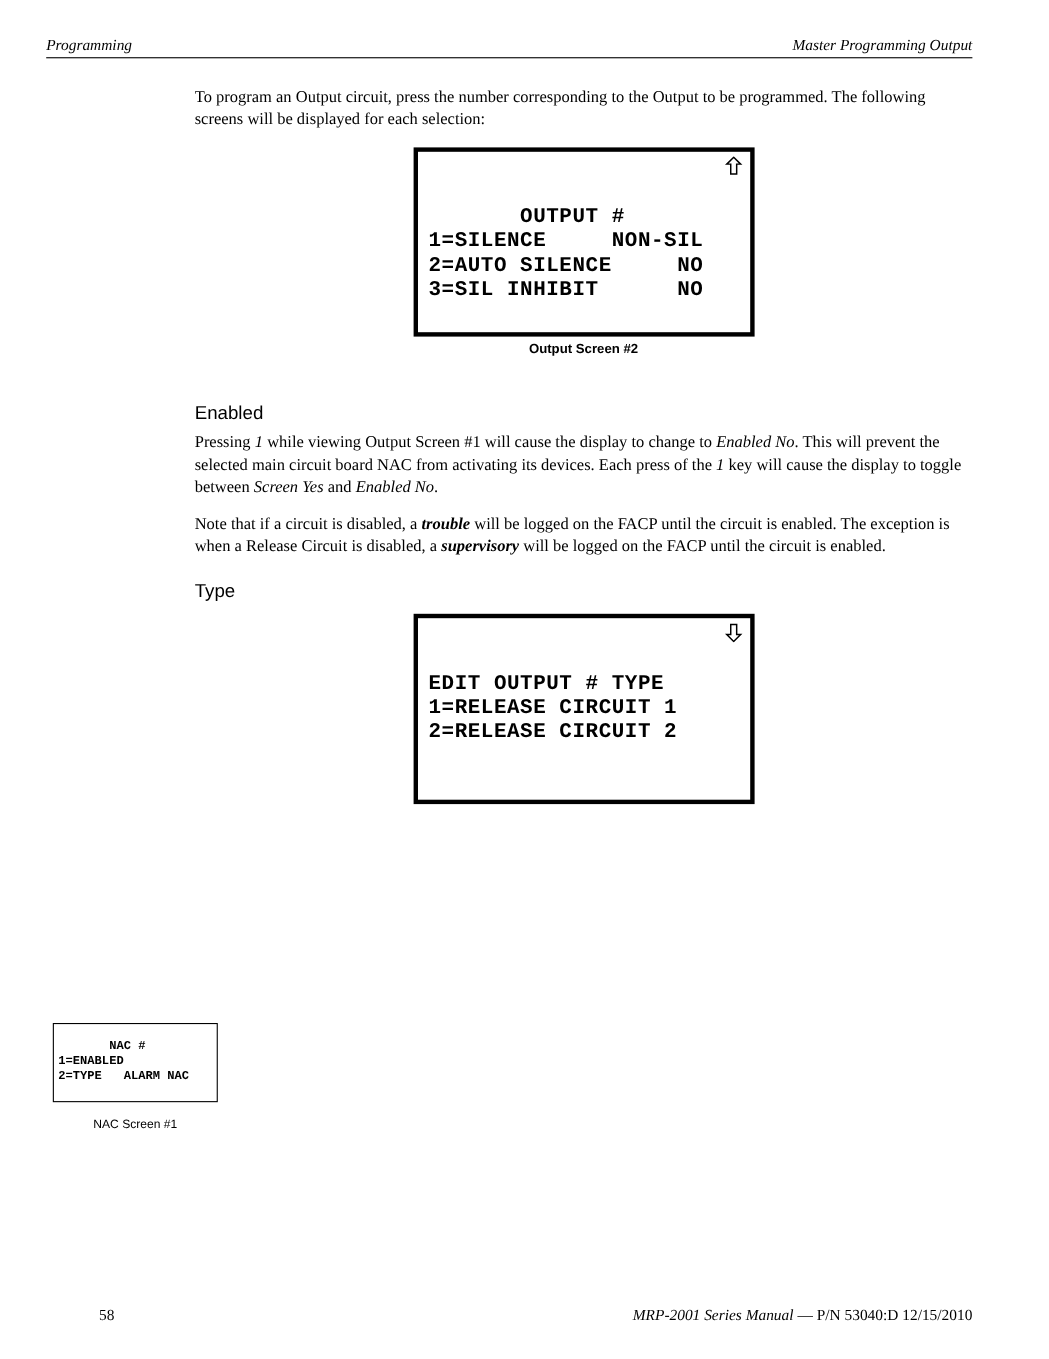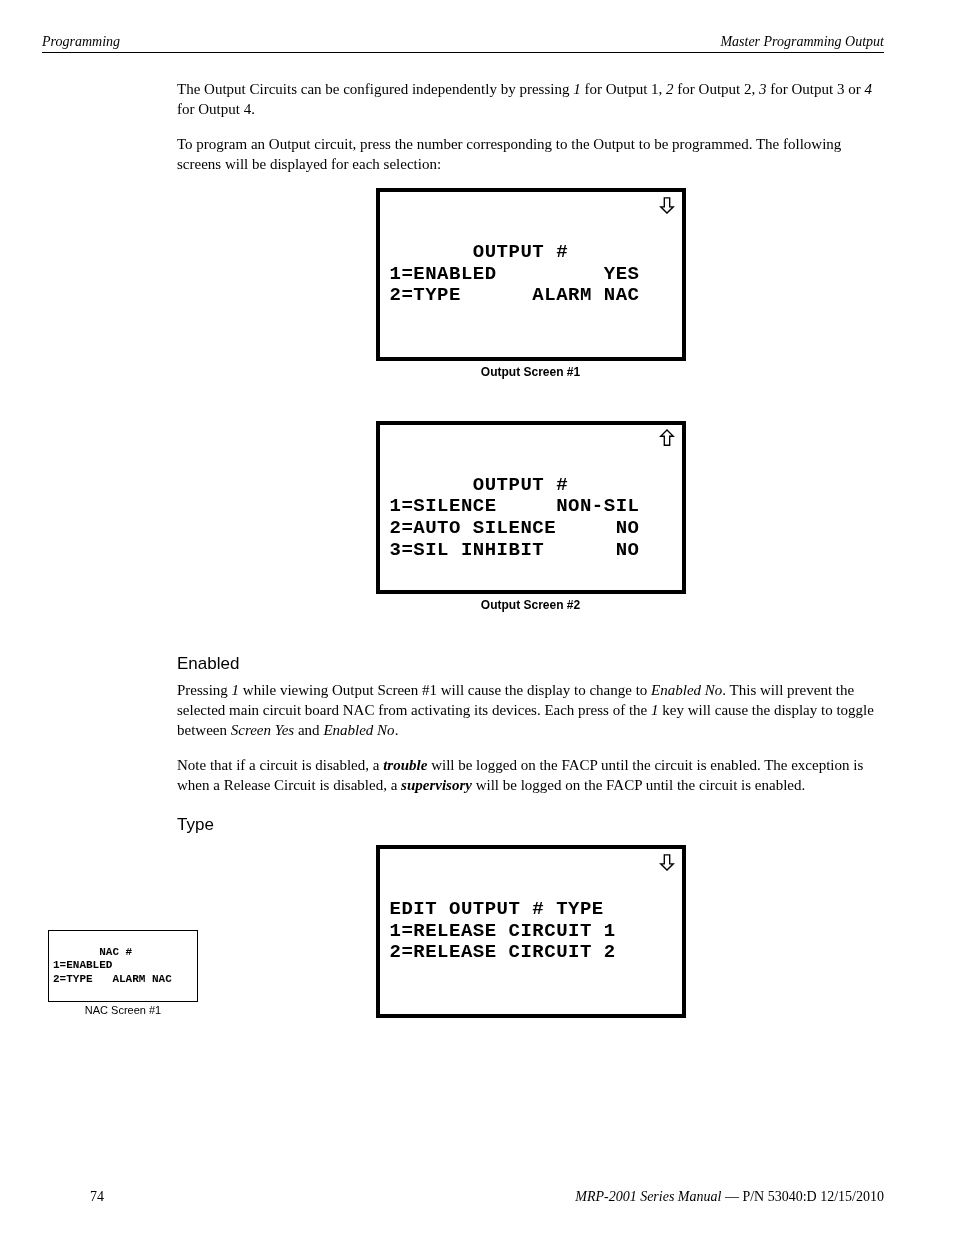--- a/index.html
+++ b/index.html
@@ -82,21 +82,21 @@
     font-weight: bold;
     font-size: 11px;
     white-space: pre;
     padding: 2px 4px;
     line-height: 1.2;
   }
   .nac-caption {
     text-align: center;
     font-family: Arial, Helvetica, sans-serif;
     font-size: 11px;
-    margin-top: 2px;
+    margin-top: 14px;
   }
   .footer {
     position: absolute;
     left: 90px;
     right: 70px;
     bottom: 30px;
     display: flex;
     justify-content: space-between;
     font-size: 14px;
   }
@@ -108,38 +108,23 @@
 
 <div class="page">
 
   <div class="topline">
     <span>Programming</span>
     <span>Master Programming Output</span>
   </div>
 
   <div class="content">
 
-    <p class="para">
-      <span>The Output Circuits can be configured independently by pressing </span><i>1</i><span> for Output 1, </span><i>2</i><span> for Output 2, </span><i>3</i><span> for Output 3 or </span><i>4</i><span> for Output 4.</span>
-    </p>
 
     <p class="para">To program an Output circuit, press the number corresponding to the Output to be programmed. The following screens will be displayed for each selection:</p>
 
-    <div class="lcd-block">
-      <div class="lcd">
-        <svg class="arrow" viewBox="0 0 20 20">
-            <path d="M7 2 L13 2 L13 12 L17 12 L10 19 L3 12 L7 12 Z" fill="none" stroke="#000" stroke-width="1.5"></path>
-          </svg>
-<span>       OUTPUT #</span>
-<span>1=ENABLED         YES</span>
-<span>2=TYPE      ALARM NAC</span>
-<span> </span>
-      </div>
-      <div class="lcd-caption">Output Screen  #1</div>
-    </div>
 
     <div class="lcd-block">
       <div class="lcd">
         <svg class="arrow" viewBox="0 0 20 20">
             <path d="M10 1 L17 8 L13 8 L13 18 L7 18 L7 8 L3 8 Z" fill="none" stroke="#000" stroke-width="1.5"></path>
           </svg>
 <span>       OUTPUT #</span>
 <span>1=SILENCE     NON-SIL</span>
 <span>2=AUTO SILENCE     NO</span>
 <span>3=SIL INHIBIT      NO</span>
@@ -176,19 +161,19 @@
   <div class="side-nac">
     <div class="nac-box">
 <span>       NAC #</span>
 <span>1=ENABLED</span>
 <span>2=TYPE   ALARM NAC</span>
     </div>
     <div class="nac-caption">NAC Screen #1</div>
   </div>
 
   <div class="footer">
-    <span>74</span>
+    <span>58</span>
     <span class="right">
       <span class="manual">MRP-2001 Series Manual</span><span> — </span><span>P/N 53040:D  12/15/2010</span>
     </span>
   </div>
 
 </div>
 
 </body></html>

